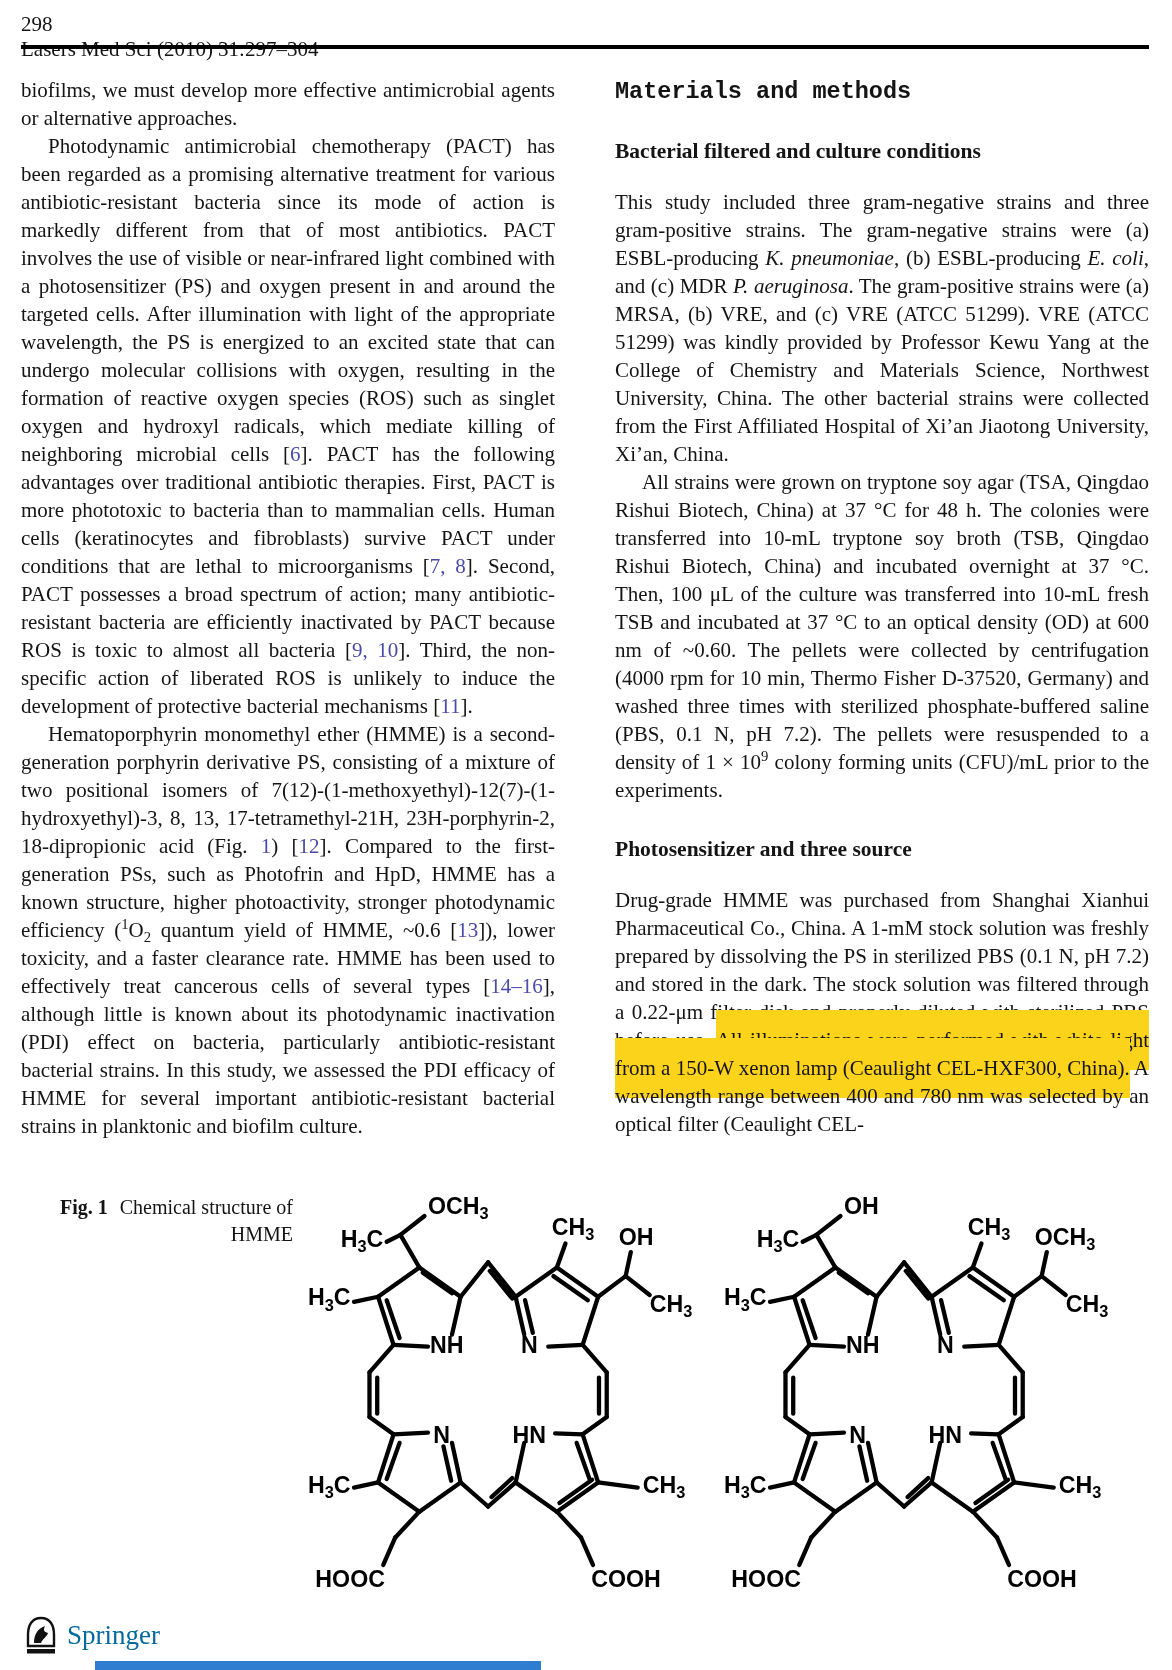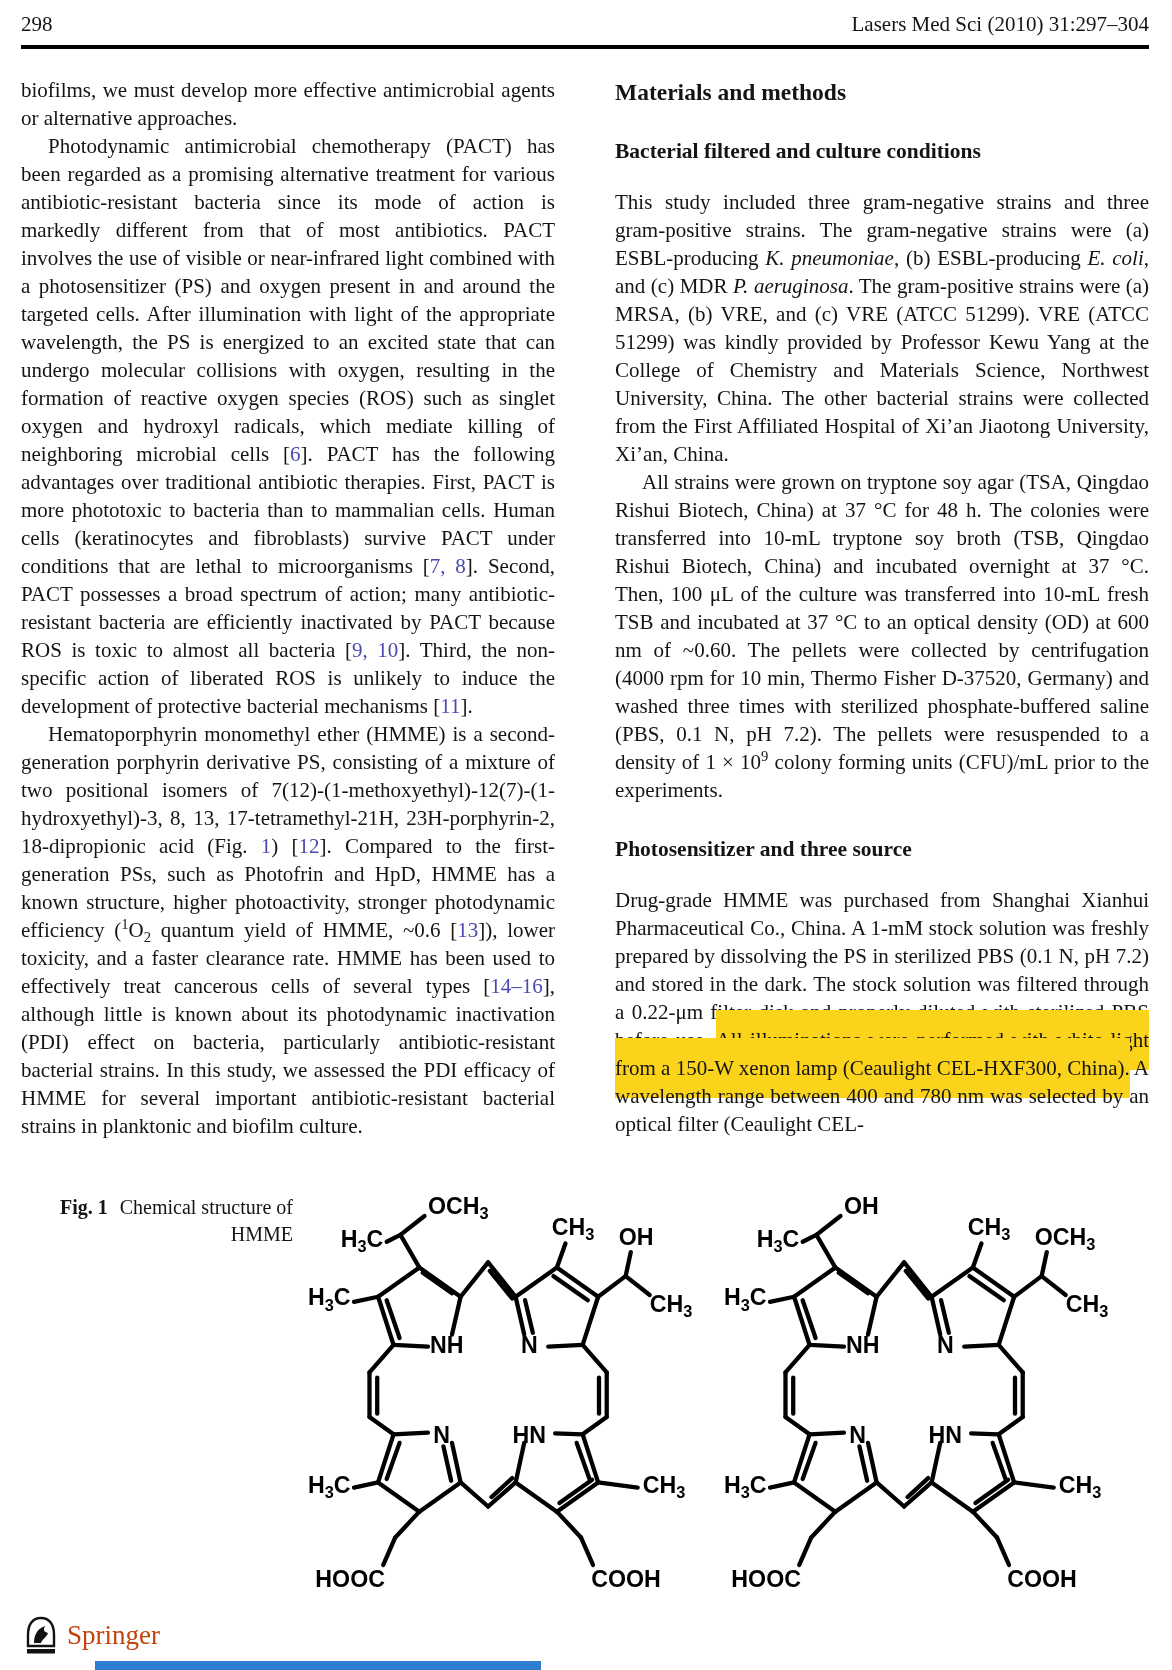--- a/index.html
+++ b/index.html
@@ -1,42 +1,42 @@
 <!DOCTYPE html>
 <html lang="en"><head>
 <meta charset="utf-8">
 <style>
   html,body{margin:0;padding:0;}
   body{
     width:1172px;height:1670px;position:relative;background:#ffffff;
     color:#141414;font-family:"Liberation Serif",serif;overflow:hidden;
   }
   .hdr{position:absolute;left:21px;right:23px;top:12px;display:flex;
-       justify-content:space-between;font-size:21px;}
+       justify-content:space-between;font-size:21px;flex-direction:column;}
   .rule{position:absolute;left:21px;right:23px;top:45px;height:4px;background:#000;}
   .cols{position:absolute;left:21px;top:76px;width:1128px;display:flex;gap:60px;}
   .col{width:543px;font-size:21px;line-height:28px;text-align:justify;}
   .col p{margin:0;}
   .col p.ind{text-indent:27px;}
-  .h-main{font-family:Liberation Serif, serif;font-size:23.5px;font-weight:bold;margin:2px 0 12px 0;}
+  .h-main{font-family:Liberation Mono, monospace;font-size:23.5px;font-weight:bold;margin:2px 0 12px 0;}
   .h-sub{font-family:"Liberation Serif",serif;font-size:21.5px;font-weight:bold;margin:31px 0 23px 0;}
   .it{font-style:italic;}
   .ref{color:#4a49ae;}
   .hl{background:#fbd31b;padding:18px 0;box-decoration-break:clone;-webkit-box-decoration-break:clone;}
   .sup{vertical-align:super;font-size:0.70em;line-height:0;}
   .sub{vertical-align:sub;font-size:0.70em;line-height:0;}
   .figrow{position:absolute;left:21px;top:1166px;width:1130px;height:442px;}
   .figcap{position:absolute;left:0;top:28px;width:272px;font-size:20px;line-height:27px;text-align:right;}
   .cap-label{font-weight:bold;margin-right:12px;}
   .mol{position:absolute;top:0;width:404px;height:430px;}
   .mol-left{left:278px;}
   .mol-right{left:694px;}
   .mol text{font-family:"Liberation Sans",sans-serif;font-weight:bold;fill:#000;}
   .springer{position:absolute;left:24px;top:1616px;display:flex;align-items:center;gap:9px;
-            font-size:27px;color:#c2410c;}
+            font-size:27px;color:#0369a1;}
   .bluebar{position:absolute;left:95px;top:1661px;width:446px;height:9px;}
 </style>
 </head>
 <body>
 
 <div class="hdr">
   <span>298</span>
   <span>Lasers Med Sci (2010) 31:297–304</span>
 </div>
 <div class="rule" style="background: rgb(0, 0, 0);"></div>

